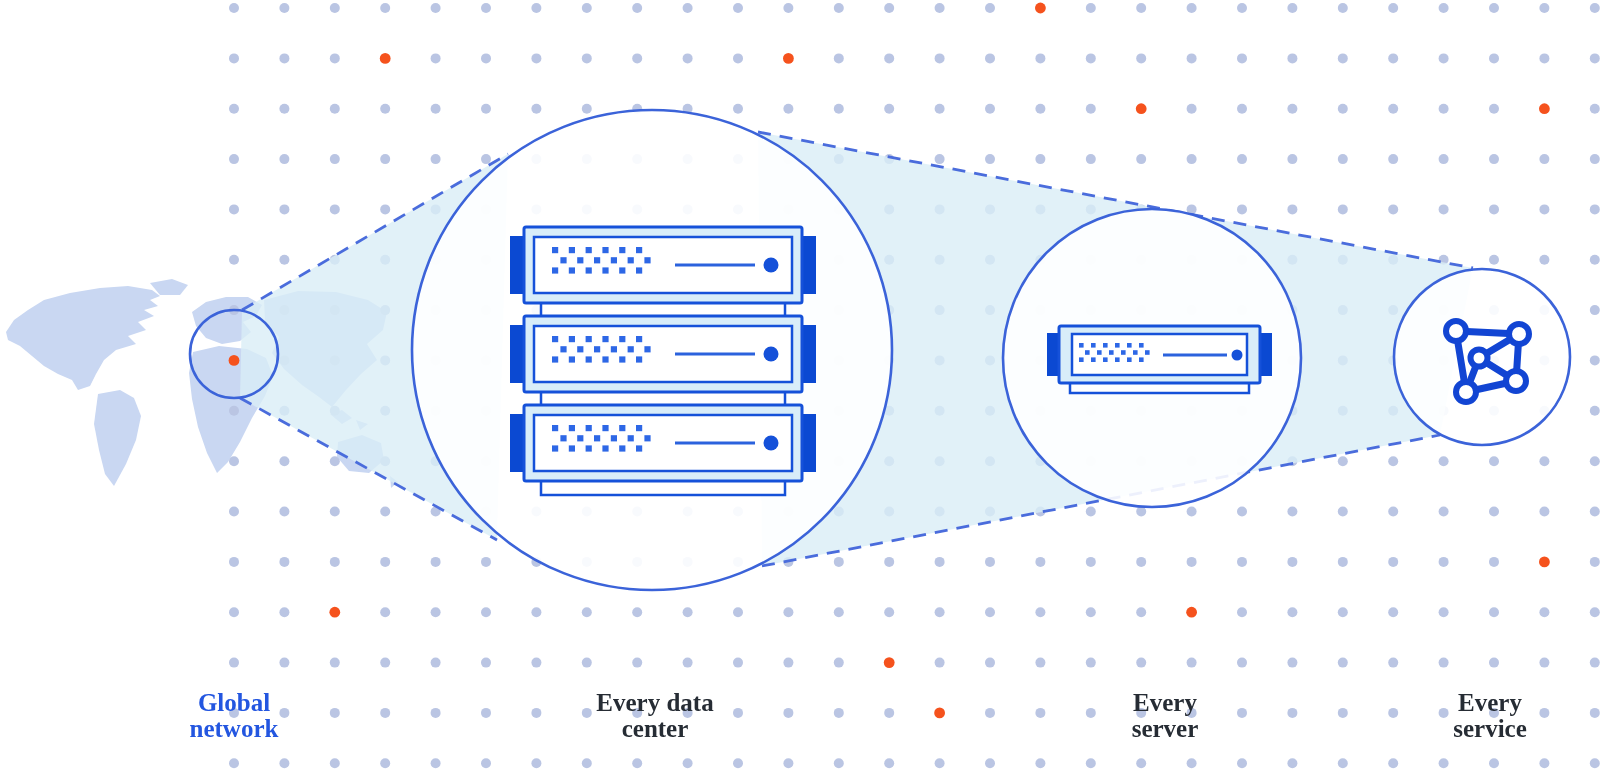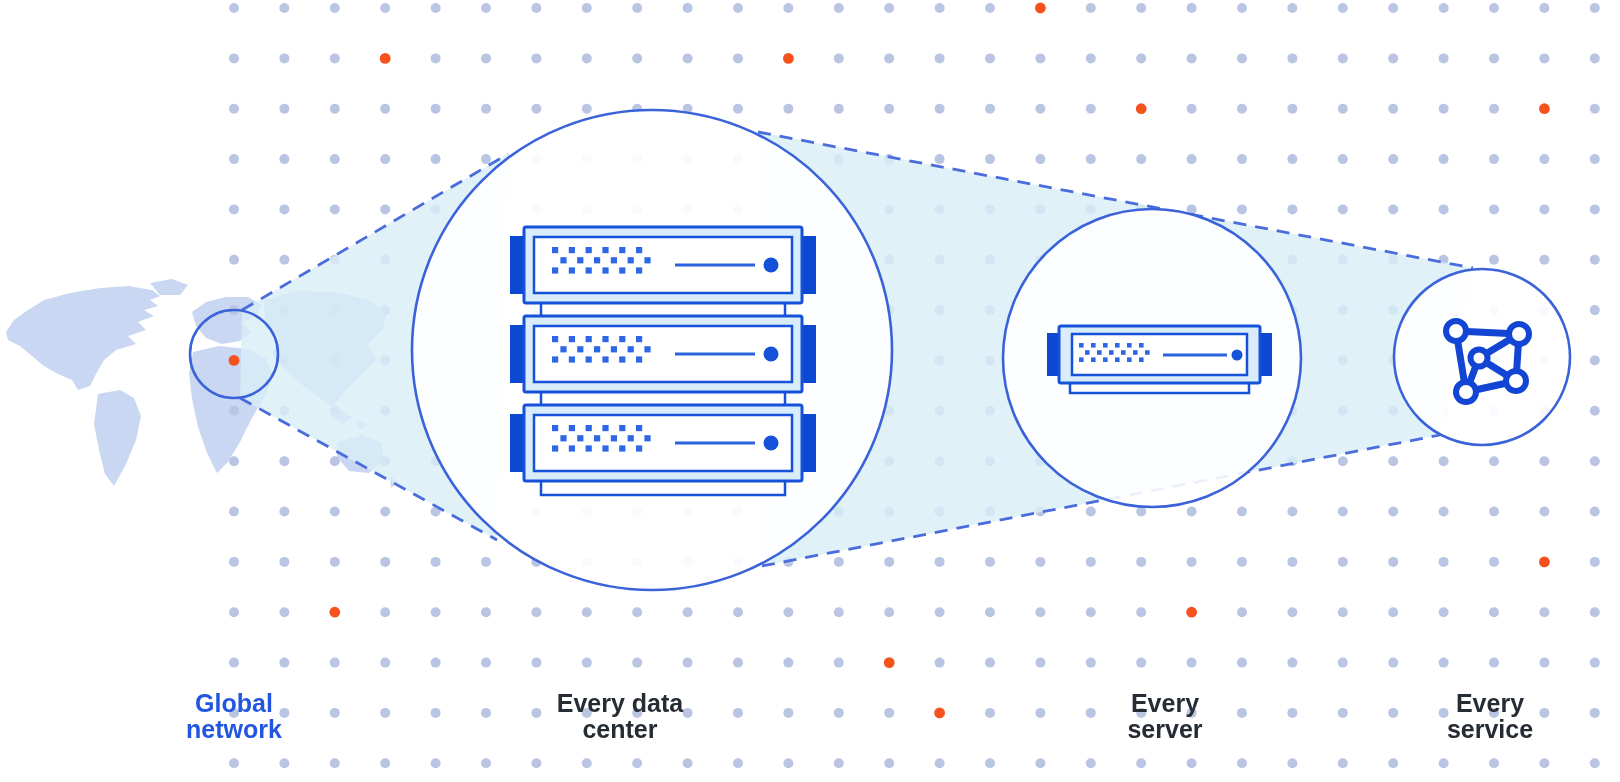--- a/index.html
+++ b/index.html
@@ -1,28 +1,28 @@
 <!DOCTYPE html>
 <html style="--bg: #ffffff; --dot: #bac5e3; --orange: #f5521d; --circleStroke: #3b63d9; --dash: #4a6cdc; --teal: #d9edf6; --map: #c9d7f2; --serverBorder: #1551d9; --serverFrame: #d8edf9; --tab: #0b49d2; --vent: #2d67e6; --line: #2b62dd; --led: #1551d9; --mesh: #1245d3; --labelDark: #262c34; --labelBlue: #2356e0;"><head>
 <meta charset="utf-8">
 <style>
   html,body{margin:0;padding:0;background:#fff;}
   .stage{position:relative;width:1620px;height:782px;background:var(--bg,#fff);overflow:hidden;
-         font-family:Liberation Sans, sans-serif;}
+         font-family:Liberation Serif, serif;}
   svg{position:absolute;left:0;top:0;}
   .map-path{fill:var(--map);}
   .cone{fill:var(--teal);fill-opacity:0.8;}
   .dash{stroke:var(--dash);stroke-width:2.8;fill:none;stroke-dasharray:13 9;}
   .zoom-circle{stroke:var(--circleStroke);stroke-width:2.6;fill:#ffffff;fill-opacity:0.9;}
   .zoom-circle.hollow{fill:none;}
   .caption{position:absolute;top:690px;transform:translateX(-50%);text-align:center;
            font-weight:700;font-size:25px;line-height:26px;color:var(--labelDark);}
   .caption.blue{color:var(--labelBlue);}
   .cap-0{left:234px;width:110px;}
-  .cap-1{left:620px;width:160px;}
+  .cap-1{left:655px;width:160px;}
   .cap-2{left:1165px;width:110px;}
   .cap-3{left:1490px;width:112px;}
 </style>
 </head>
 <body>
 
 <div class="stage">
   <svg id="diagram" width="1620" height="782" viewBox="0 0 1620 782">
 
     <g id="world-map">

